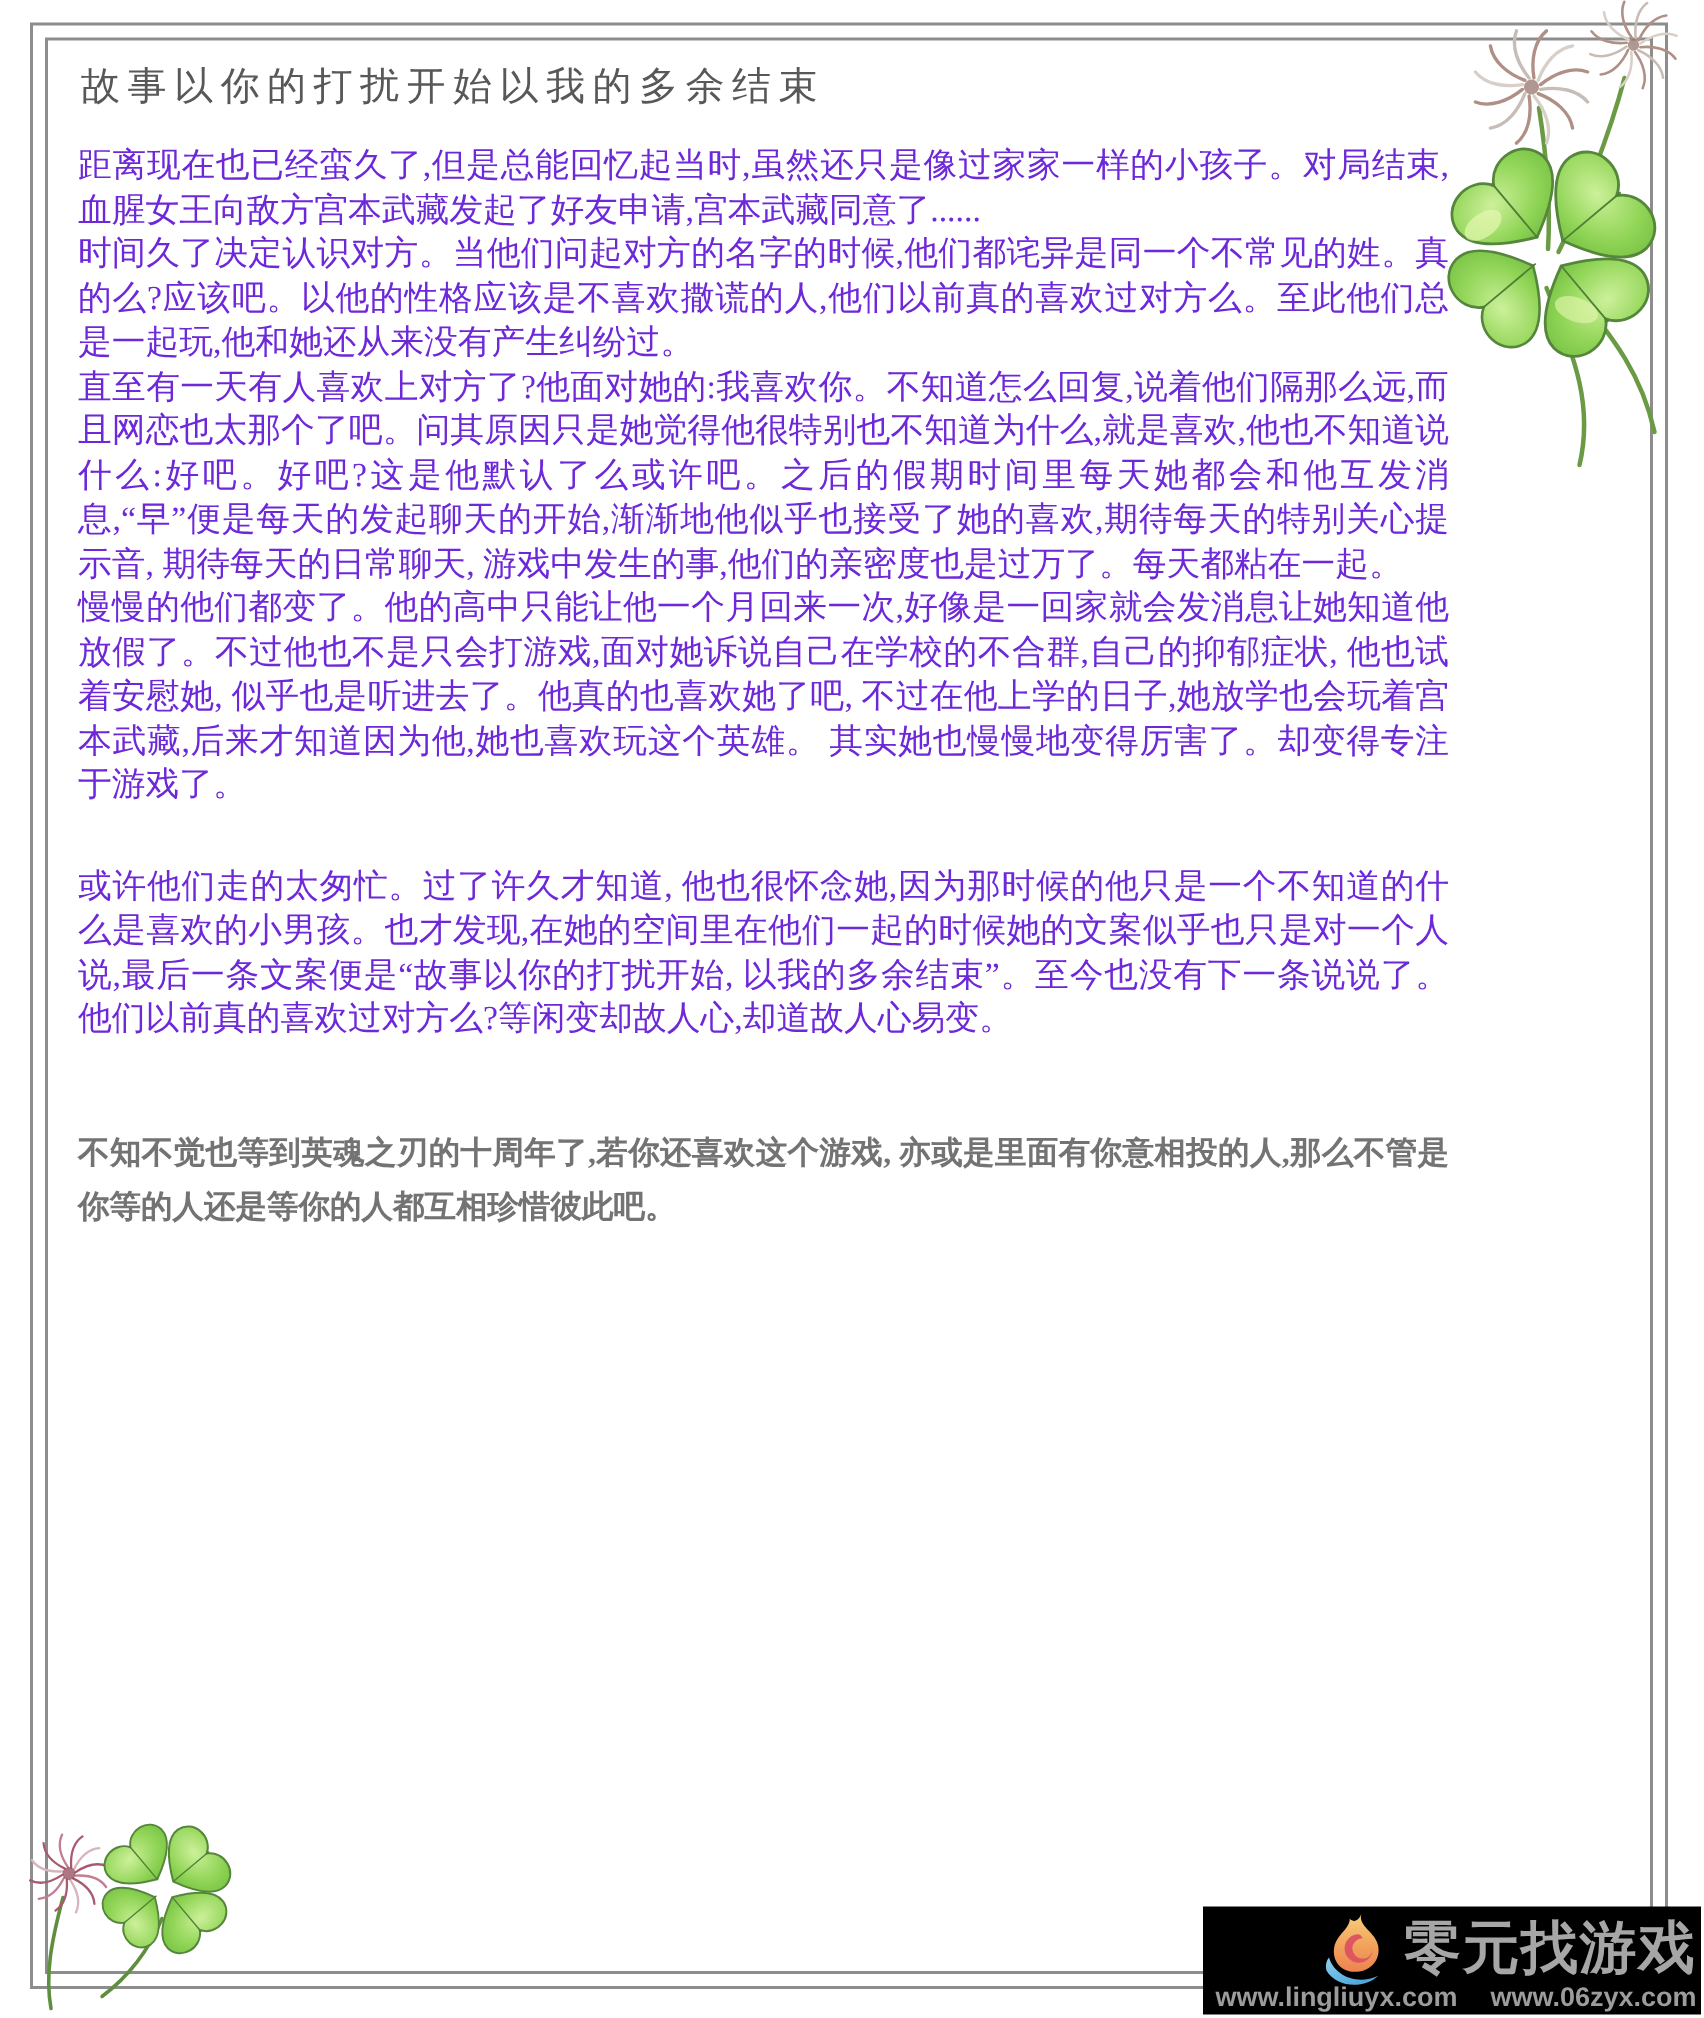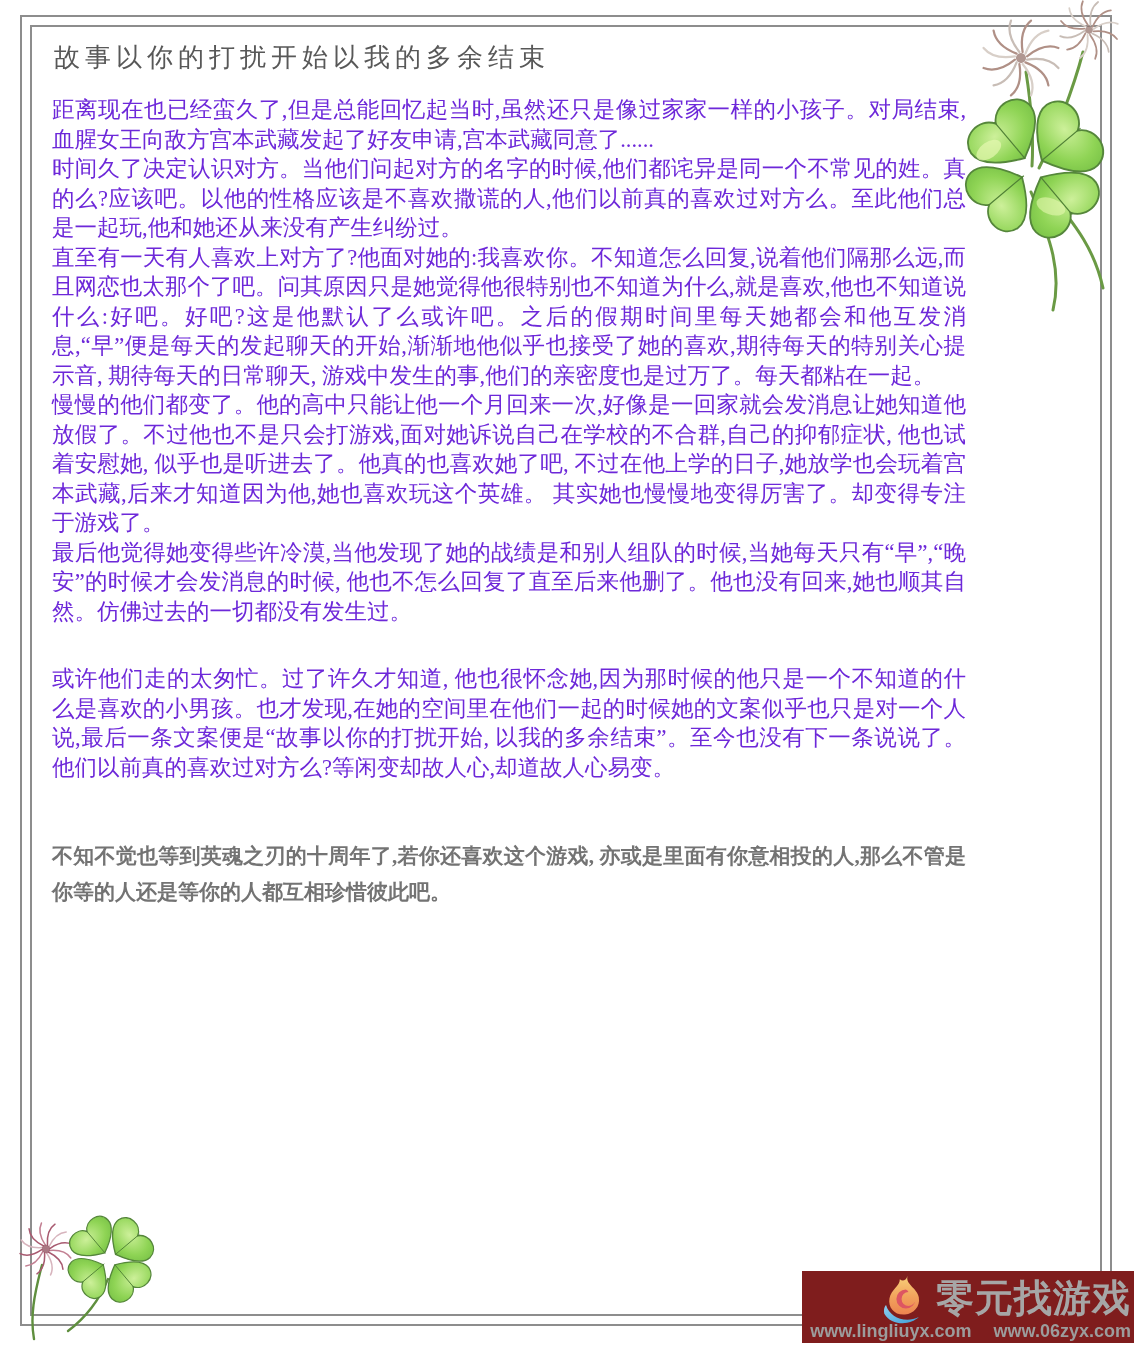--- a/index.html
+++ b/index.html
@@ -44,21 +44,21 @@
     font-weight:bold;
     color:#737373;
     text-align:justify;
   }
   
   .deco-tr { position:absolute; top:0; right:0; width:205px; height:318px; z-index:4; }
   .deco-bl { position:absolute; left:0; bottom:0; width:178px; height:142px; z-index:4; }
   
   .watermark {
     position:absolute; right:2px; bottom:2px;
-    background:#7f1d1d;
+    background:#000000;
     padding:2px 3px 1px 8px;
     display:flex; flex-direction:column; align-items:flex-end;
     z-index:6;
   }
   .wm-row { display:flex; align-items:center; gap:5px; }
   .wm-brand {
     font-family:"Liberation Sans","DejaVu Sans",sans-serif;
     font-weight:bold; font-size:38px; color:#a6a6a6; letter-spacing:1px;
     white-space:nowrap;
   }
@@ -75,21 +75,20 @@
 <div class="frame-outer">
   <div class="frame-inner"></div>
 </div>
 
 <div class="article">
   <h1 class="title">故事以你的打扰开始以我的多余结束</h1>
   <p class="body-p">距离现在也已经蛮久了,但是总能回忆起当时,虽然还只是像过家家一样的小孩子。对局结束,血腥女王向敌方宫本武藏发起了好友申请,宫本武藏同意了......</p>
   <p class="body-p">时间久了决定认识对方。当他们问起对方的名字的时候,他们都诧异是同一个不常见的姓。真的么?应该吧。以他的性格应该是不喜欢撒谎的人,他们以前真的喜欢过对方么。至此他们总是一起玩,他和她还从来没有产生纠纷过。</p>
   <p class="body-p">直至有一天有人喜欢上对方了?他面对她的:我喜欢你。不知道怎么回复,说着他们隔那么远,而且网恋也太那个了吧。问其原因只是她觉得他很特别也不知道为什么,就是喜欢,他也不知道说什么:好吧。好吧?这是他默认了么或许吧。之后的假期时间里每天她都会和他互发消息,“早”便是每天的发起聊天的开始,渐渐地他似乎也接受了她的喜欢,期待每天的特别关心提示音, 期待每天的日常聊天, 游戏中发生的事,他们的亲密度也是过万了。每天都粘在一起。</p>
   <p class="body-p">慢慢的他们都变了。他的高中只能让他一个月回来一次,好像是一回家就会发消息让她知道他放假了。不过他也不是只会打游戏,面对她诉说自己在学校的不合群,自己的抑郁症状, 他也试着安慰她, 似乎也是听进去了。他真的也喜欢她了吧, 不过在他上学的日子,她放学也会玩着宫本武藏,后来才知道因为他,她也喜欢玩这个英雄。 其实她也慢慢地变得厉害了。却变得专注于游戏了。</p>
-  <p class="body-p">最后他觉得她变得些许冷漠,当他发现了她的战绩是和别人组队的时候,当她每天只有“早”,“晚安”的时候才会发消息的时候, 他也不怎么回复了直至后来他删了。他也没有回来,她也顺其自然。仿佛过去的一切都没有发生过。</p>
   <p class="body-p gap-before">或许他们走的太匆忙。过了许久才知道, 他也很怀念她,因为那时候的他只是一个不知道的什么是喜欢的小男孩。也才发现,在她的空间里在他们一起的时候她的文案似乎也只是对一个人说,最后一条文案便是“故事以你的打扰开始, 以我的多余结束”。至今也没有下一条说说了。他们以前真的喜欢过对方么?等闲变却故人心,却道故人心易变。</p>
   <p class="closing-p">不知不觉也等到英魂之刃的十周年了,若你还喜欢这个游戏, 亦或是里面有你意相投的人,那么不管是你等的人还是等你的人都互相珍惜彼此吧。</p>
 </div>
 
 <svg class="deco-tr" viewBox="0 0 205 318" xmlns="http://www.w3.org/2000/svg">
   <defs>
     <radialGradient id="lg" cx="0.38" cy="0.35" r="0.9">
       <stop offset="0" stop-color="#cdf09a"></stop>
       <stop offset="0.5" stop-color="#8fd455"></stop>
       <stop offset="1" stop-color="#5fae36"></stop>

